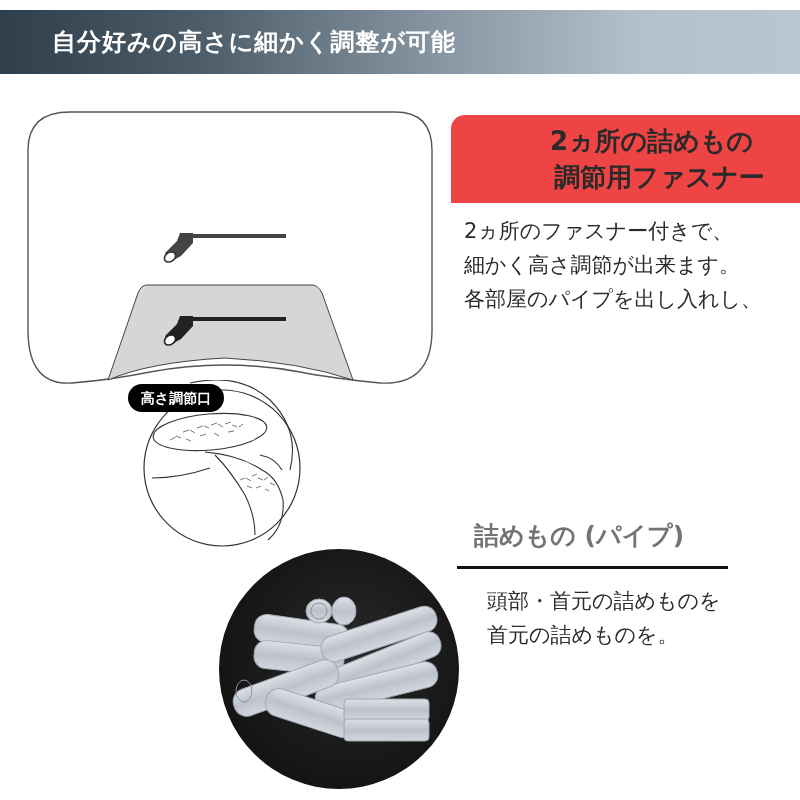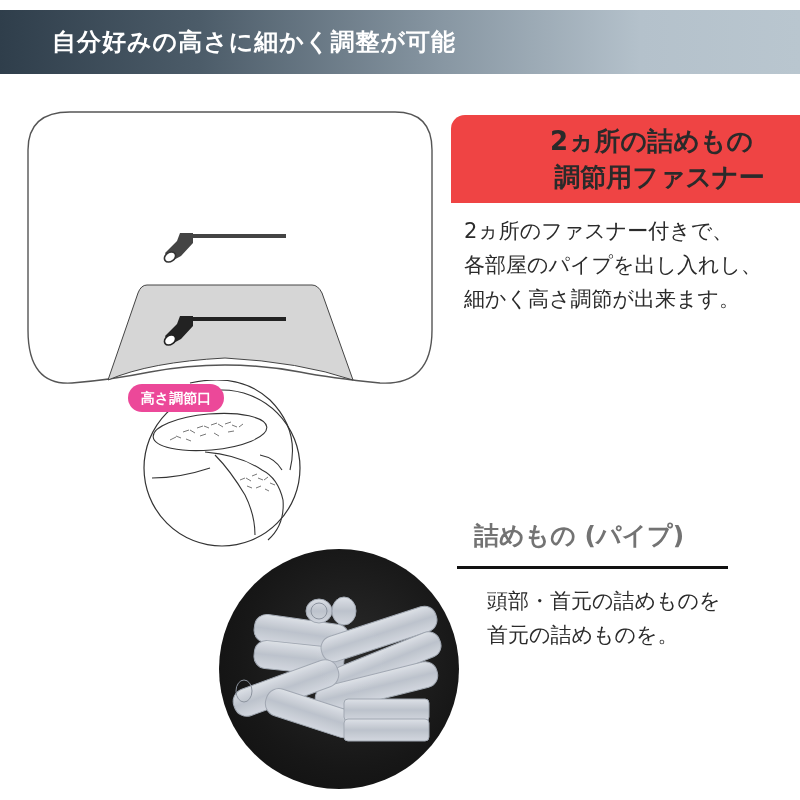--- a/index.html
+++ b/index.html
@@ -20,21 +20,21 @@
   .callout-title.l1 { top: 9px; }
   .callout-title.l2 { top: 45px; padding-left: 8px; }
 
   .desc { position: absolute; left: 464px; top: 214px; font-size: 21px; color: #2b2b2b;
           line-height: 34px; white-space: nowrap; }
   .desc div { height: 34px; }
 
   .detail-circle { position: absolute; left: 124px; top: 380px; width: 200px; height: 170px; }
 
   .label-pill { position: absolute; left: 128px; top: 384px; width: 96px; height: 28px;
-                background: #ec4899; border-radius: 14px; color: #fff; font-size: 14px;
+                background: #000000; border-radius: 14px; color: #fff; font-size: 14px;
                 line-height: 28px; text-align: center; font-weight: bold; white-space: nowrap; }
 
   .pipe-heading { position: absolute; left: 474px; top: 519px; font-size: 25px; font-weight: bold;
                   color: #737373; line-height: 34px; white-space: nowrap; }
   .pipe-rule { position: absolute; left: 457px; top: 566px; width: 271px; height: 3px; background: #111; }
   .pipe-desc { position: absolute; left: 487px; top: 586px; font-size: 21px; color: #2b2b2b;
                line-height: 34px; white-space: nowrap; font-family: Liberation Mono, monospace; }
   .pipe-desc div { height: 34px; }
 
   .photo { position: absolute; left: 219px; top: 549px; width: 240px; height: 240px; border-radius: 50%;
@@ -77,22 +77,22 @@
   <path d="M152,478 Q180,478 210,468 M205,452 Q240,455 262,470 Q278,478 283,500 Q285,525 268,540 M215,455 Q230,470 245,495 Q255,515 255,535 M260,455 Q275,458 282,470" fill="none" stroke="#333" stroke-width="1.1"></path>
 </svg>
 <div class="label-pill">高さ調節口</div>
 
 <div class="callout-box">
   <div class="callout-title l1">2ヵ所の詰めもの</div>
   <div class="callout-title l2">調節用ファスナー</div>
 </div>
 <div class="desc">
   <div>2ヵ所のファスナー付きで、</div>
+  <div>細かく高さ調節が出来ます。</div>
   <div>各部屋のパイプを出し入れし、</div>
-  <div>細かく高さ調節が出来ます。</div>
 </div>
 
 <div class="photo">
   <svg width="240" height="240" viewBox="0 0 240 240">
     <defs>
       <linearGradient id="pg" x1="0" y1="0" x2="0" y2="1">
         <stop offset="0" stop-color="#e8ecf2"></stop>
         <stop offset="0.5" stop-color="#c6ccd6"></stop>
         <stop offset="1" stop-color="#dde2ea"></stop>
       </linearGradient>

